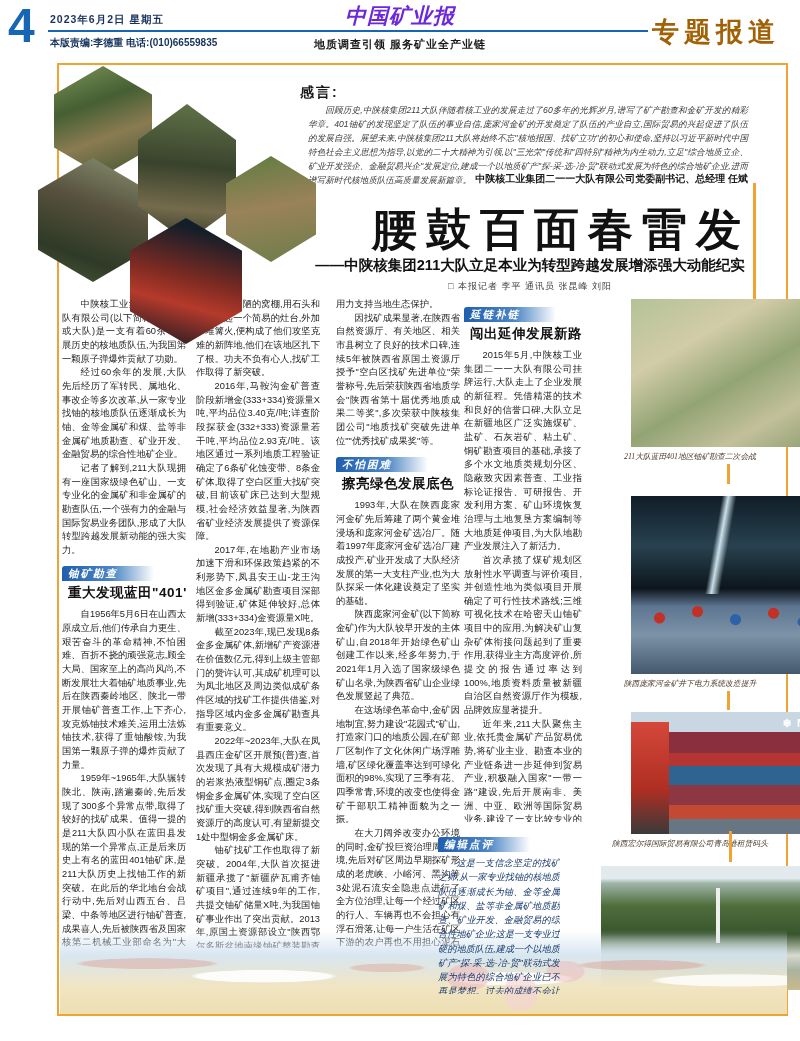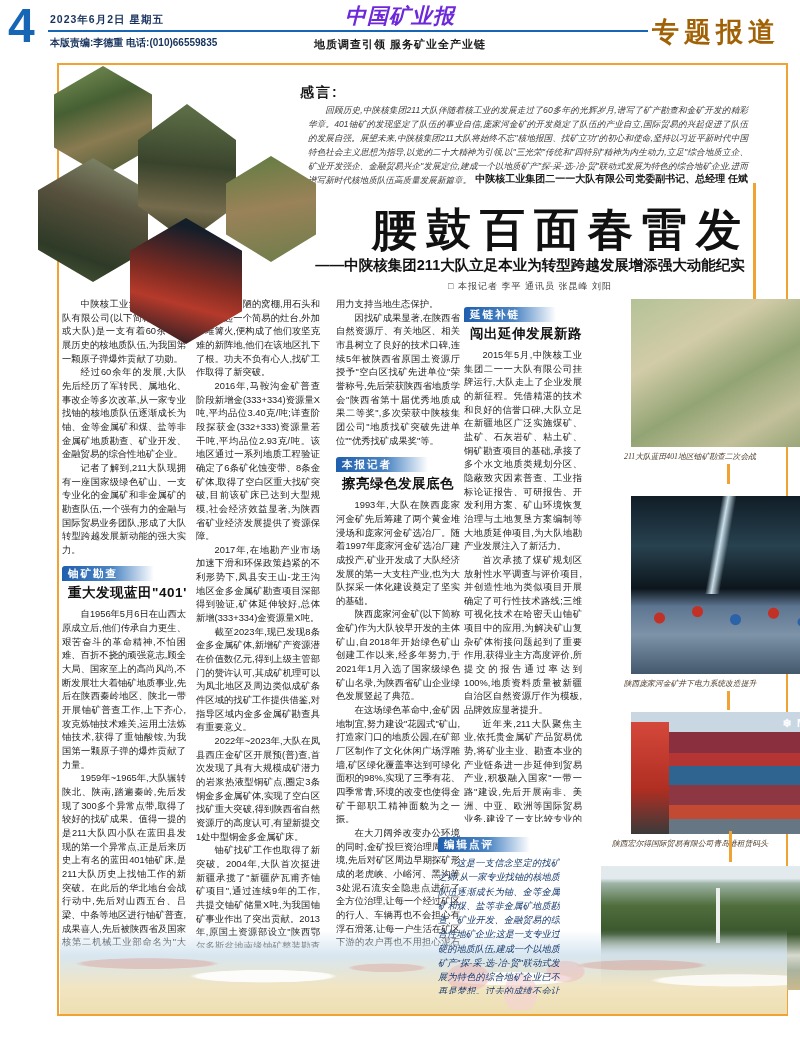--- a/index.html
+++ b/index.html
@@ -43,21 +43,21 @@
   .ov-p3{left:729px;top:831px;height:31px;}
 
   
   .col{position:absolute;overflow:hidden;}
   .col1{left:62px;top:298px;width:124px;height:650px;}
   .col2{left:196px;top:298px;width:124px;height:650px;}
   .col3{left:336px;top:298px;width:124px;height:650px;}
   .col4{left:464px;top:298px;width:118px;height:524px;}
   .bp{font-size:9.3px;line-height:1.47;color:#1d1d1d;text-align:justify;text-indent:2em;margin:0;}
   .bp.ni{text-indent:0;}
-  .ribbon{width:92px;height:15px;margin:9px 0 1px 0;padding:1px 0 1px 6px;box-sizing:border-box;color:#fff;font-size:10.5px;font-weight:bold;font-family:"Liberation Serif",serif;letter-spacing:2px;background:linear-gradient(90deg,#1f5fae 0%,#4d86c4 55%,rgba(77,134,196,0) 100%);border-radius:3px 0 0 0;white-space:nowrap;}
+  .ribbon{width:92px;height:15px;margin:9px 0 1px 0;padding:1px 0 1px 6px;box-sizing:border-box;color:#fff;font-size:10.5px;font-weight:bold;font-style:italic;font-family:"Liberation Serif",serif;letter-spacing:2px;background:linear-gradient(90deg,#1f5fae 0%,#4d86c4 55%,rgba(77,134,196,0) 100%);border-radius:3px 0 0 0;white-space:nowrap;}
   .sec-title{font-size:13.5px;font-weight:900;color:#111;margin:3px 0 6px 6px;letter-spacing:0.5px;white-space:nowrap;}
 
   
   .editor-note{position:absolute;left:438px;top:828px;width:122px;height:166px;overflow:hidden;z-index:4;}
   .editor-note .text{font-size:9.2px;line-height:1.55;color:#173a6d;font-style:italic;text-align:justify;text-indent:2em;margin-top:4px;}
 
   
   .photo{position:absolute;left:595px;width:190px;margin-left:36px;}
   .ph1{top:299px;height:148px;background:linear-gradient(150deg,#b4c296 0%,#d2cca8 30%,#93a474 55%,#c2c09a 78%,#8e9e70 100%);}
   .ph2{top:496px;height:178px;background:linear-gradient(180deg,#101d27 0%,#28424f 28%,#0c151c 52%,#5d7590 62%,#7c93a8 78%,#44586c 100%);}
@@ -140,21 +140,21 @@
         <p class="bp ni">搭起一个简陋的窝棚,用石头和泥土垒起一个简易的灶台,外加一堆篝火,便构成了他们攻坚克难的新阵地,他们在该地区扎下了根。功夫不负有心人,找矿工作取得了新突破。</p>
         <p class="bp">2016年,马鞍沟金矿普查阶段新增金(333+334)资源量X吨,平均品位3.40克/吨;详查阶段探获金(332+333)资源量若干吨,平均品位2.93克/吨。该地区通过一系列地质工程验证确定了6条矿化蚀变带、8条金矿体,取得了空白区重大找矿突破,目前该矿床已达到大型规模,社会经济效益显著,为陕西省矿业经济发展提供了资源保障。</p>
         <p class="bp">2017年,在地勘产业市场加速下滑和环保政策趋紧的不利形势下,凤县安王山-龙王沟地区金多金属矿勘查项目深部得到验证,矿体延伸较好,总体新增(333+334)金资源量X吨。</p>
         <p class="bp">截至2023年,现已发现8条金多金属矿体,新增矿产资源潜在价值数亿元,得到上级主管部门的赞许认可,其成矿机理可以为凤北地区及周边类似成矿条件区域的找矿工作提供借鉴,对指导区域内金多金属矿勘查具有重要意义。</p>
         <p class="bp">2022年~2023年,大队在凤县西庄金矿区开展预(普)查,首次发现了具有大规模成矿潜力的岩浆热液型铜矿点,圈定3条铜金多金属矿体,实现了空白区找矿重大突破,得到陕西省自然资源厅的高度认可,有望新提交1处中型铜金多金属矿床。</p>
         <p class="bp">铀矿找矿工作也取得了新突破。2004年,大队首次挺进新疆承揽了"新疆萨瓦甫齐铀矿项目",通过连续9年的工作,共提交铀矿储量X吨,为我国铀矿事业作出了突出贡献。2013年,原国土资源部设立"陕西鄂尔多斯盆地南缘铀矿整装勘查区",大队在该地区找铀不遗余力,新增铀资源量X吨。</p>
       </div>
       <div class="col col3">
         <p class="bp ni">用力支持当地生态保护。</p>
         <p class="bp">因找矿成果显著,在陕西省自然资源厅、有关地区、相关市县树立了良好的技术口碑,连续5年被陕西省原国土资源厅授予"空白区找矿先进单位"荣誉称号,先后荣获陕西省地质学会"陕西省第十届优秀地质成果二等奖",多次荣获中陕核集团公司"地质找矿突破先进单位""优秀找矿成果奖"等。</p>
-        <div class="ribbon">本报记者</div>
+        <div class="ribbon">不怕困难</div>
         <div class="sec-title">擦亮绿色发展底色</div>
         <p class="bp">1993年,大队在陕西庞家河金矿先后筹建了两个黄金堆浸场和庞家河金矿选冶厂。随着1997年庞家河金矿选冶厂建成投产,矿业开发成了大队经济发展的第一大支柱产业,也为大队探采一体化建设奠定了坚实的基础。</p>
         <p class="bp">陕西庞家河金矿(以下简称金矿)作为大队较早开发的主体矿山,自2018年开始绿色矿山创建工作以来,经多年努力,于2021年1月入选了国家级绿色矿山名录,为陕西省矿山企业绿色发展竖起了典范。</p>
         <p class="bp">在这场绿色革命中,金矿因地制宜,努力建设"花园式"矿山,打造家门口的地质公园,在矿部厂区制作了文化休闲广场浮雕墙,矿区绿化覆盖率达到可绿化面积的98%,实现了三季有花、四季常青,环境的改变也使得金矿干部职工精神面貌为之一振。</p>
         <p class="bp">在大刀阔斧改变办公环境的同时,金矿投巨资治理周边环境,先后对矿区周边早期探矿形成的老虎峡、小峪河、黑沟等3处泥石流安全隐患点进行了全方位治理,让每一个经过矿区的行人、车辆再也不会担心有浮石滑落,让每一户生活在矿区下游的农户再也不用担心泥石流冲毁他们的家园。</p>
       </div>
       <div class="col col4">
         <div class="ribbon">延链补链</div>
         <div class="sec-title">闯出延伸发展新路</div>
         <p class="bp">2015年5月,中陕核工业集团二一一大队有限公司挂牌运行,大队走上了企业发展的新征程。凭借精湛的技术和良好的信誉口碑,大队立足在新疆地区广泛实施煤矿、盐矿、石灰岩矿、粘土矿、铜矿勘查项目的基础,承接了多个水文地质类规划分区、隐蔽致灾因素普查、工业指标论证报告、可研报告、开发利用方案、矿山环境恢复治理与土地复垦方案编制等大地质延伸项目,为大队地勘产业发展注入了新活力。</p>

